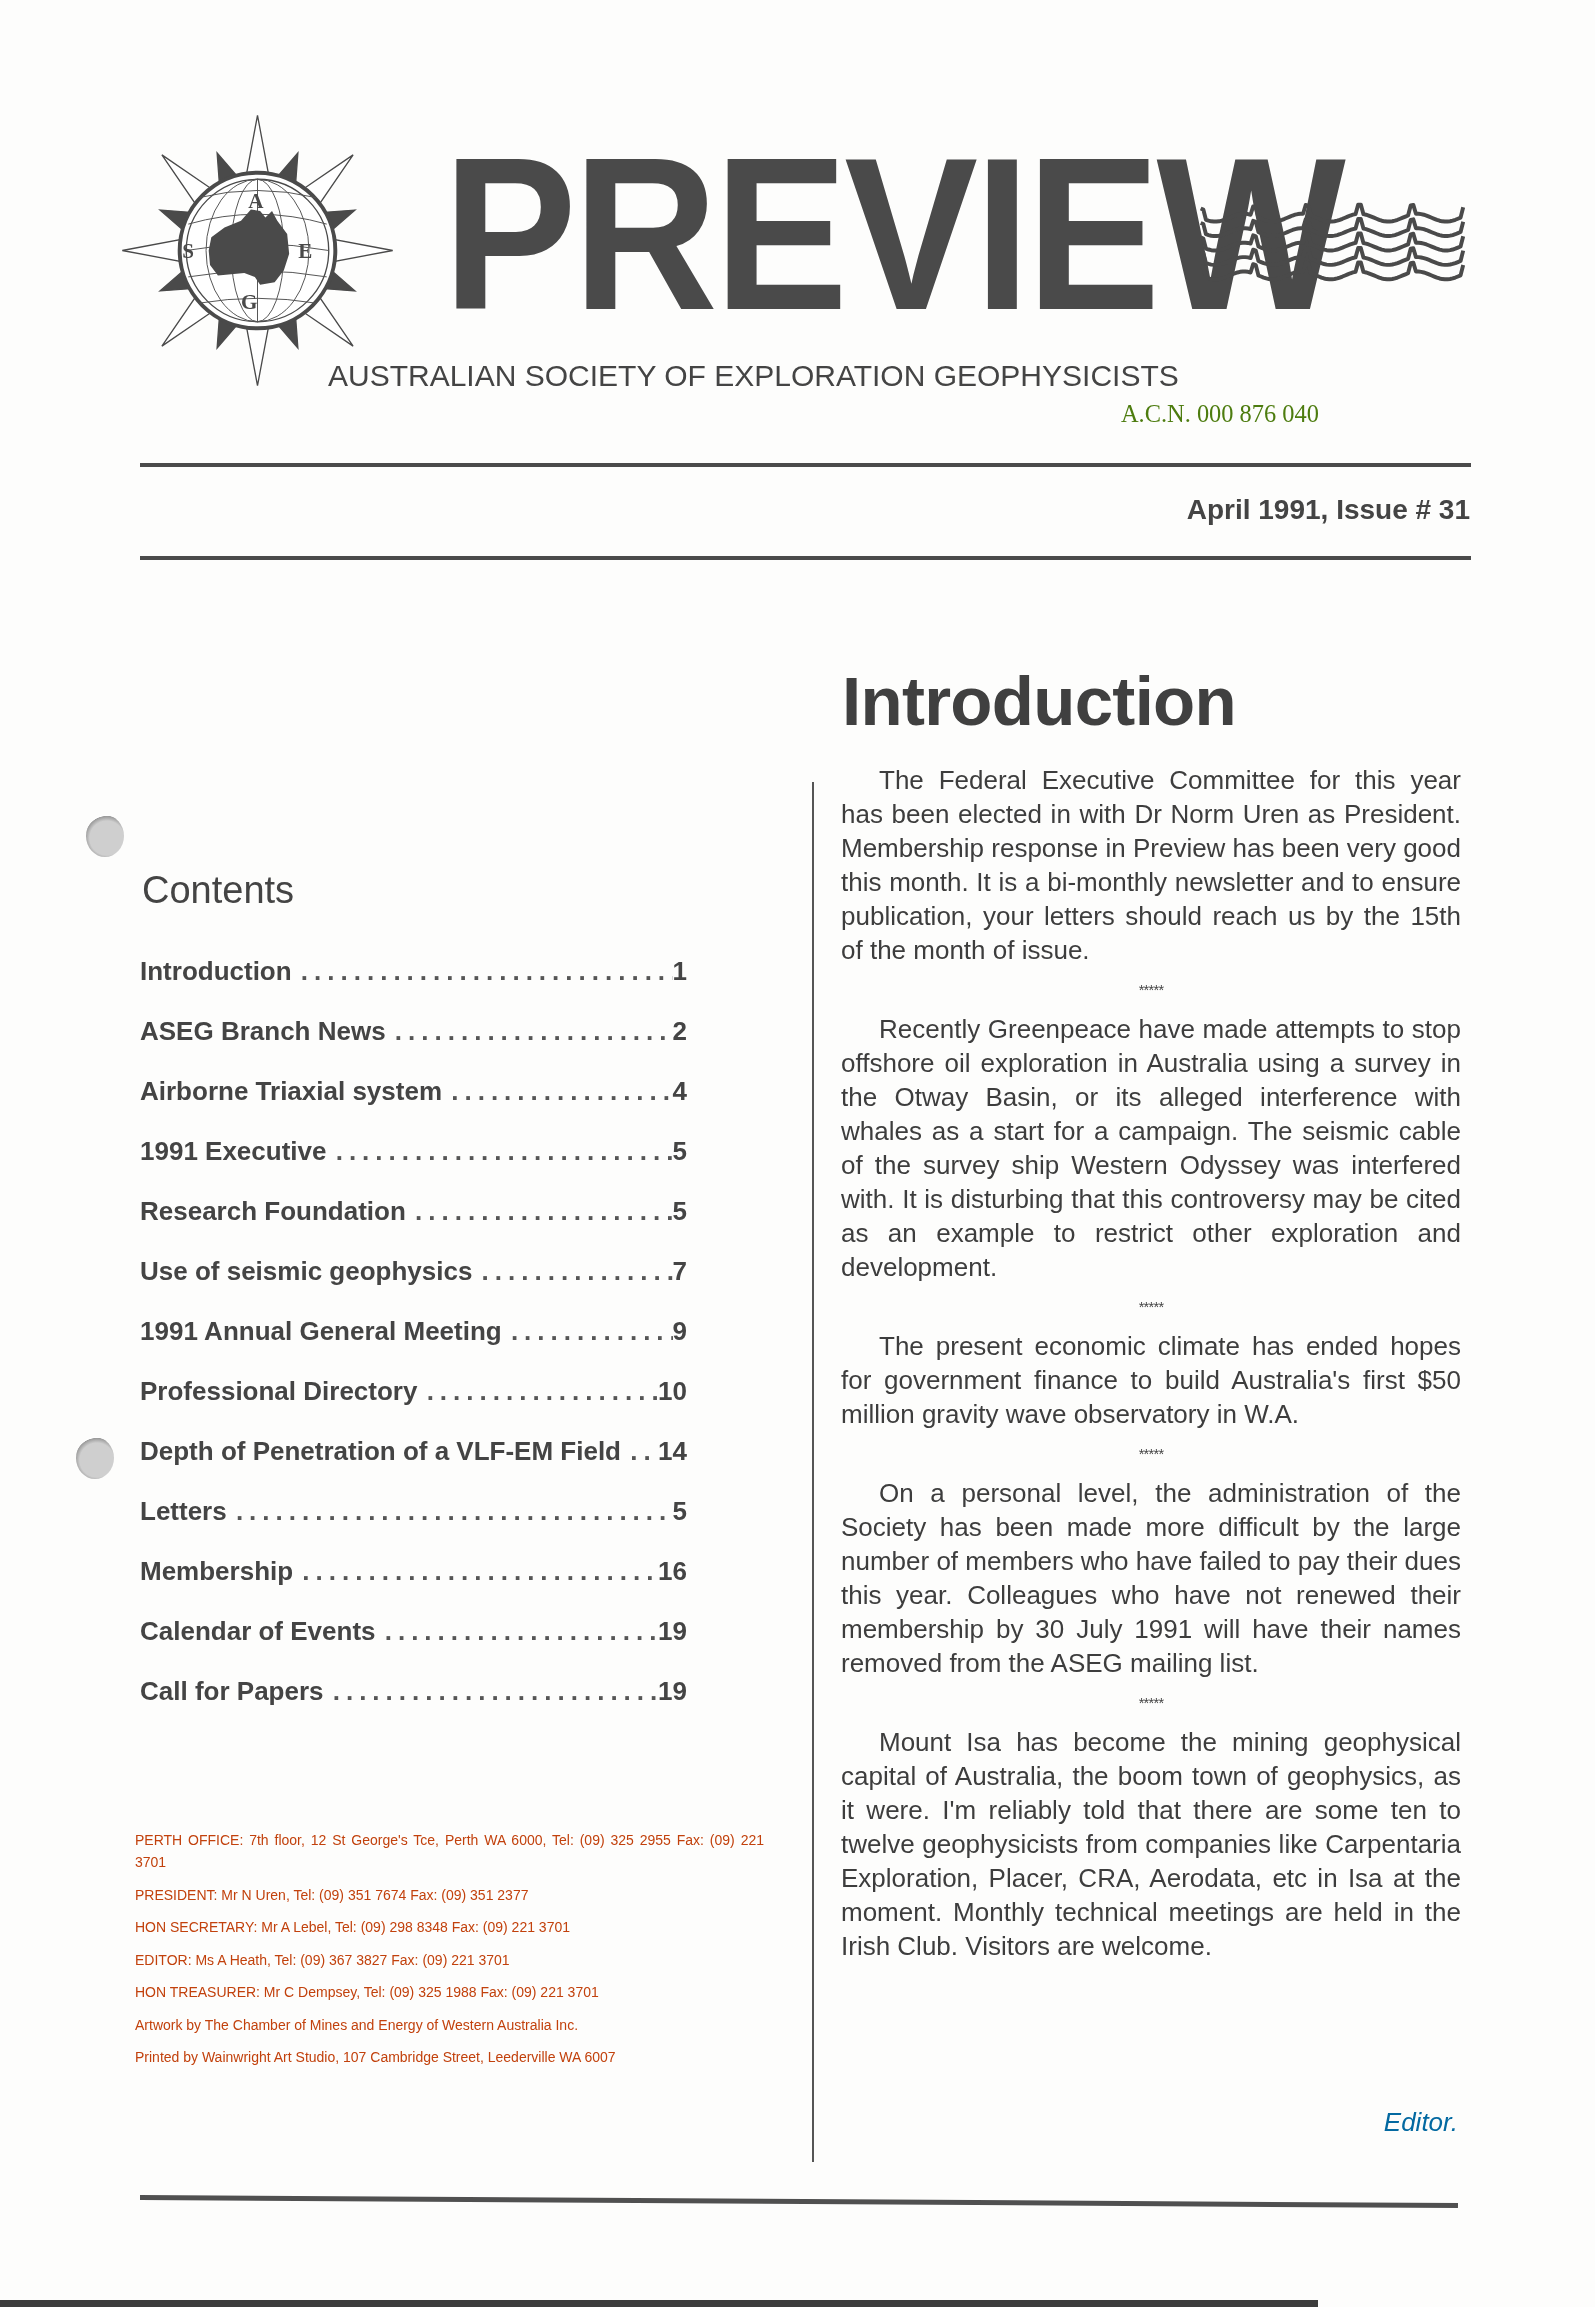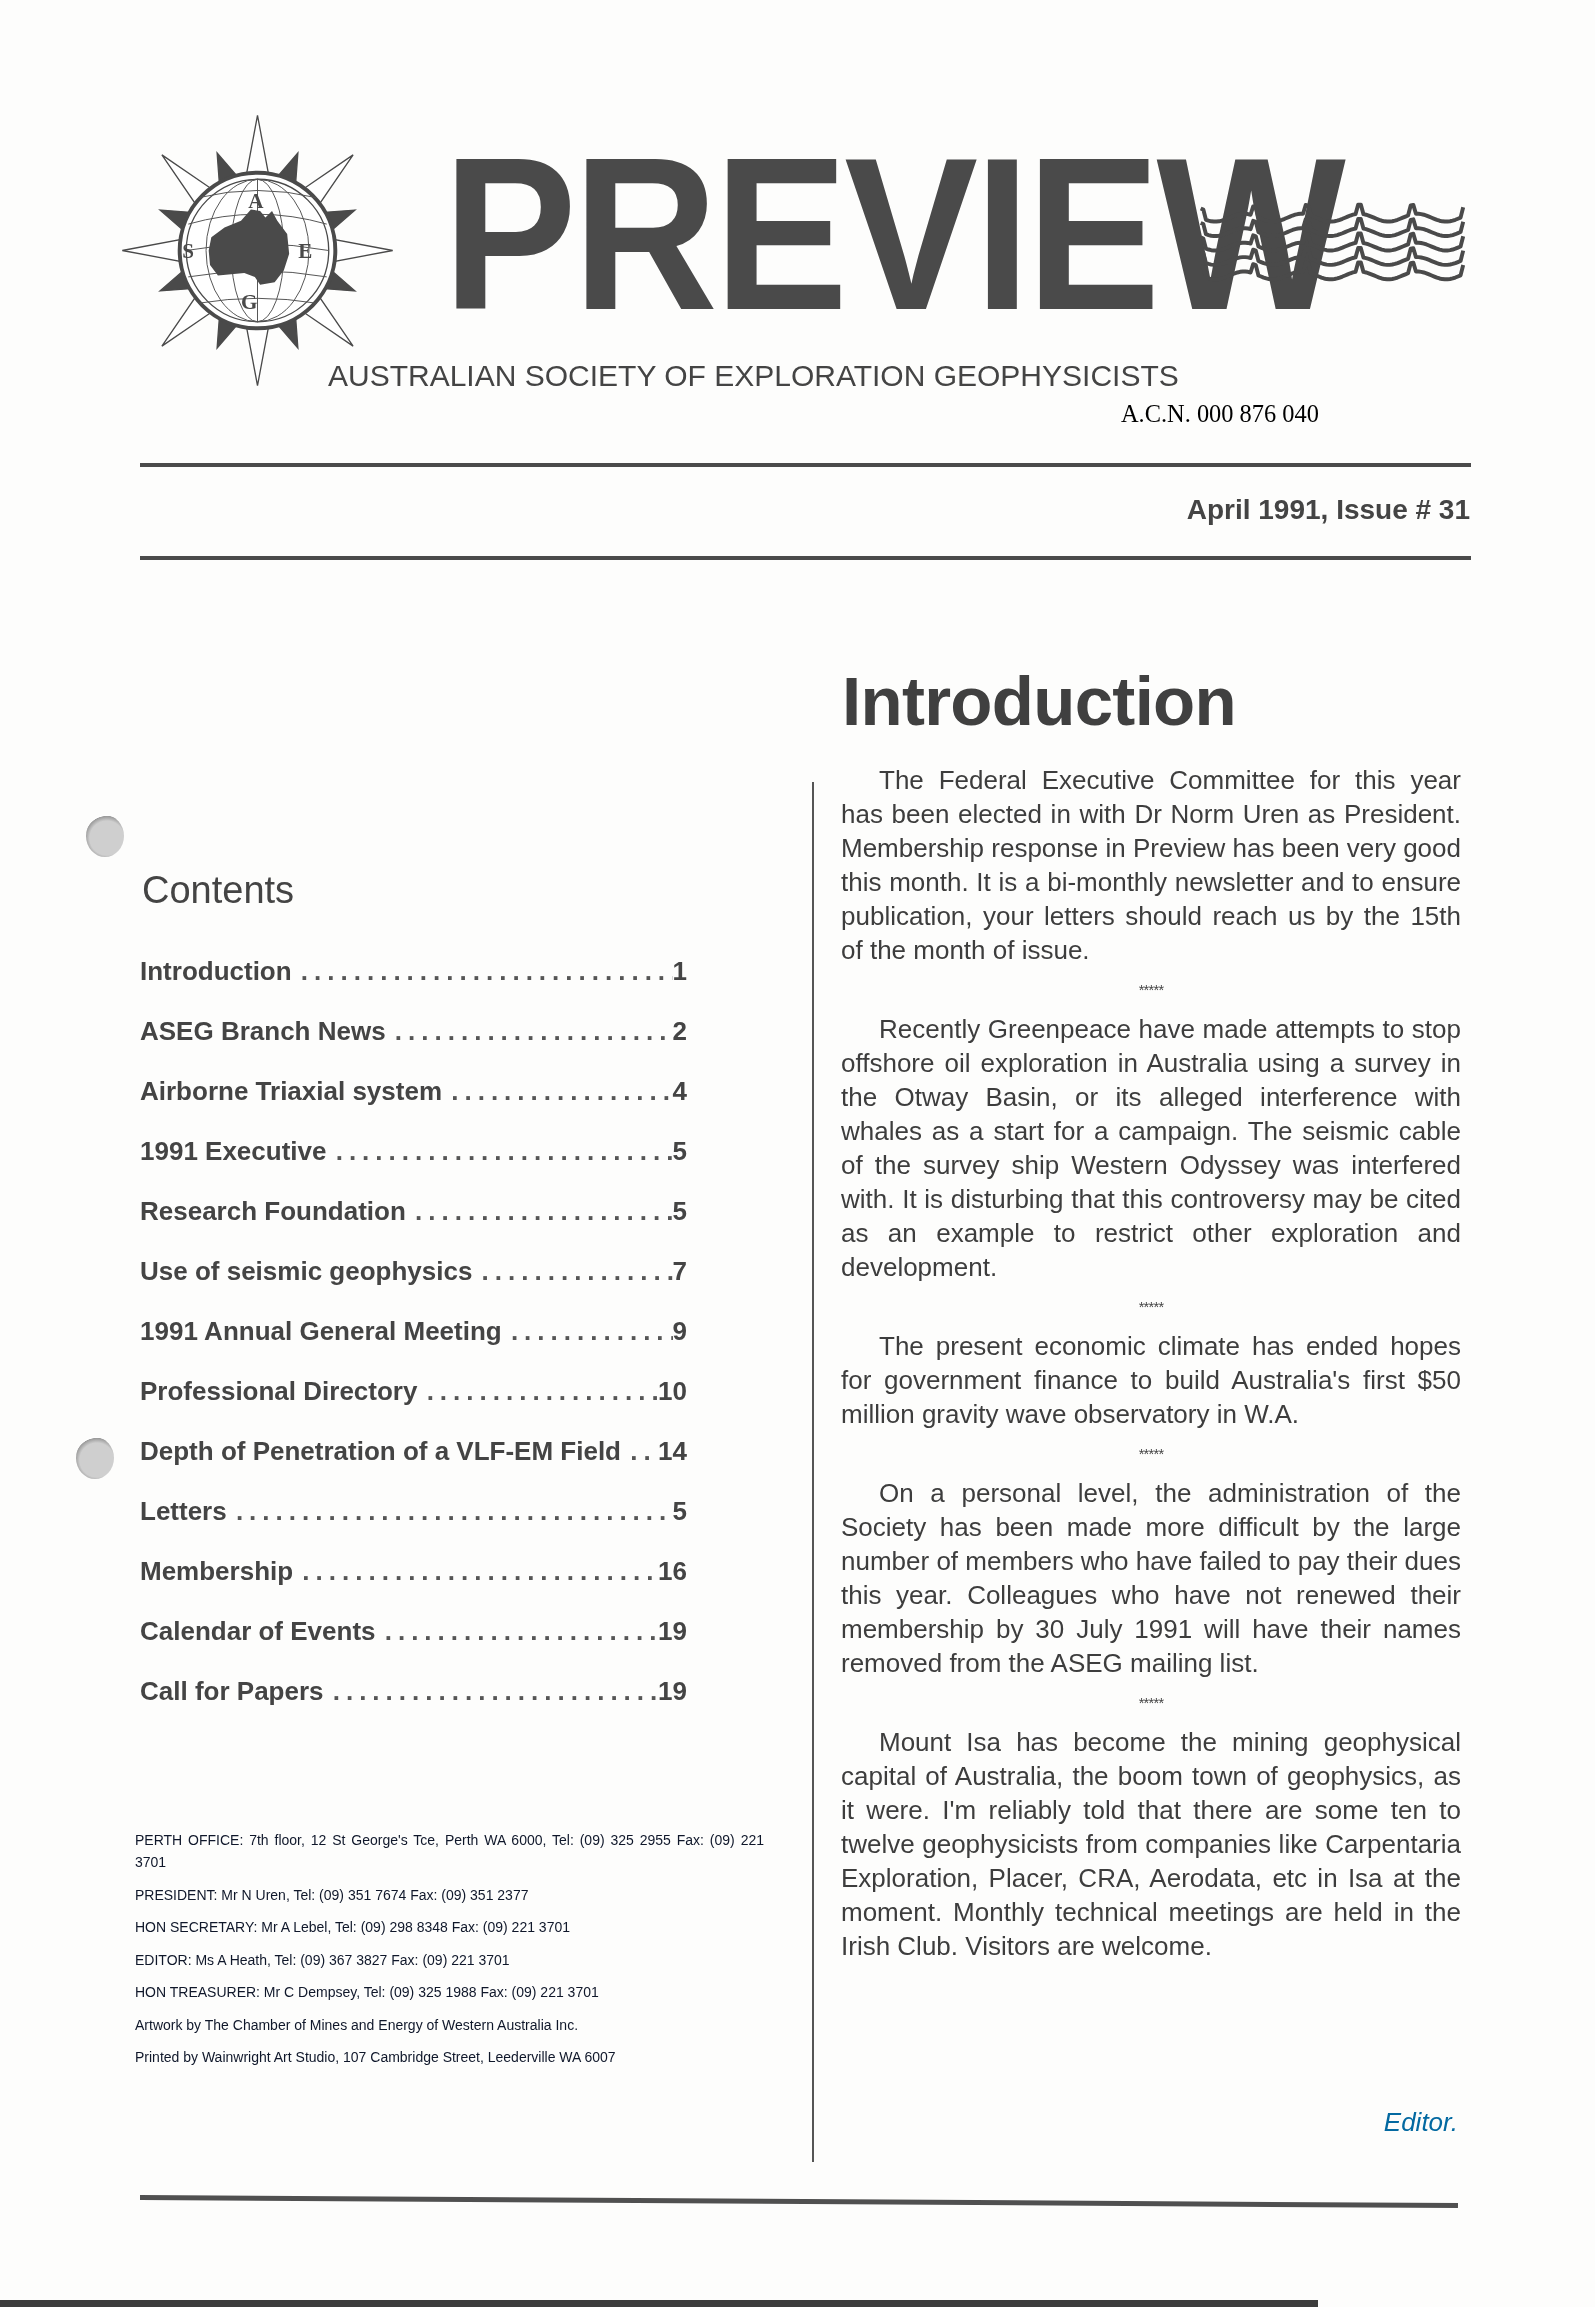--- a/index.html
+++ b/index.html
@@ -17,21 +17,21 @@
       font-weight: bold; font-size: 218px; line-height: 218px; color: #4a4a4a;
       letter-spacing: -4px; transform: scaleX(0.92); transform-origin: left top;
     }
     #seismic { left: 1200px; top: 198px; width: 277px; height: 105px; }
     #society-name {
       left: 328px; top: 359px; font-family: Liberation Sans, sans-serif;
       font-size: 30px; color: #444; letter-spacing: 0px; white-space: nowrap;
     }
     #acn {
       left: 1121px; top: 400px; width: 160px; text-align: left;
-      font-family: "Liberation Serif", serif; font-size: 24.4px; color: #000000; white-space: nowrap;
+      font-family: "Liberation Serif", serif; font-size: 24.4px; color: #4d7c0f; white-space: nowrap;
     }
     .rule { background: #4b4b4b; height: 4px; }
     #rule-top { left: 140px; top: 463px; width: 1331px; }
     #rule-mid { left: 140px; top: 556px; width: 1331px; }
     #issue-line {
       left: 1121px; top: 494px; width: 349px; text-align: right;
       font-weight: bold; font-size: 28px; color: #444;
     }
 
     
@@ -39,21 +39,21 @@
     #toc { left: 140px; top: 956px; width: 547px; }
     .toc-row {
       display: flex; align-items: baseline; height: 60px;
       font-weight: bold; font-size: 26px; color: #444; white-space: nowrap;
     }
     .toc-label { flex: 0 0 auto; padding-right: 9.2px; }
     .toc-dots { flex: 1 1 auto; overflow: hidden; letter-spacing: 6px; color: #555; }
     .toc-page { flex: 0 0 auto; }
 
     
-    #office { left: 135px; top: 1829px; width: 629px; font-size: 14px; line-height: 22px; color: #0f172a; }
+    #office { left: 135px; top: 1829px; width: 629px; font-size: 14px; line-height: 22px; color: #c2410c; }
     #office p { margin: 0 0 10.5px 0; text-align: justify; }
 
     
     #col-rule { left: 812px; top: 782px; width: 2px; height: 1380px; background: #555; }
 
     
     #intro-heading {
       left: 842px; top: 662px; font-weight: bold; font-size: 69px; color: #404040;
       letter-spacing: -0.7px;
     }

